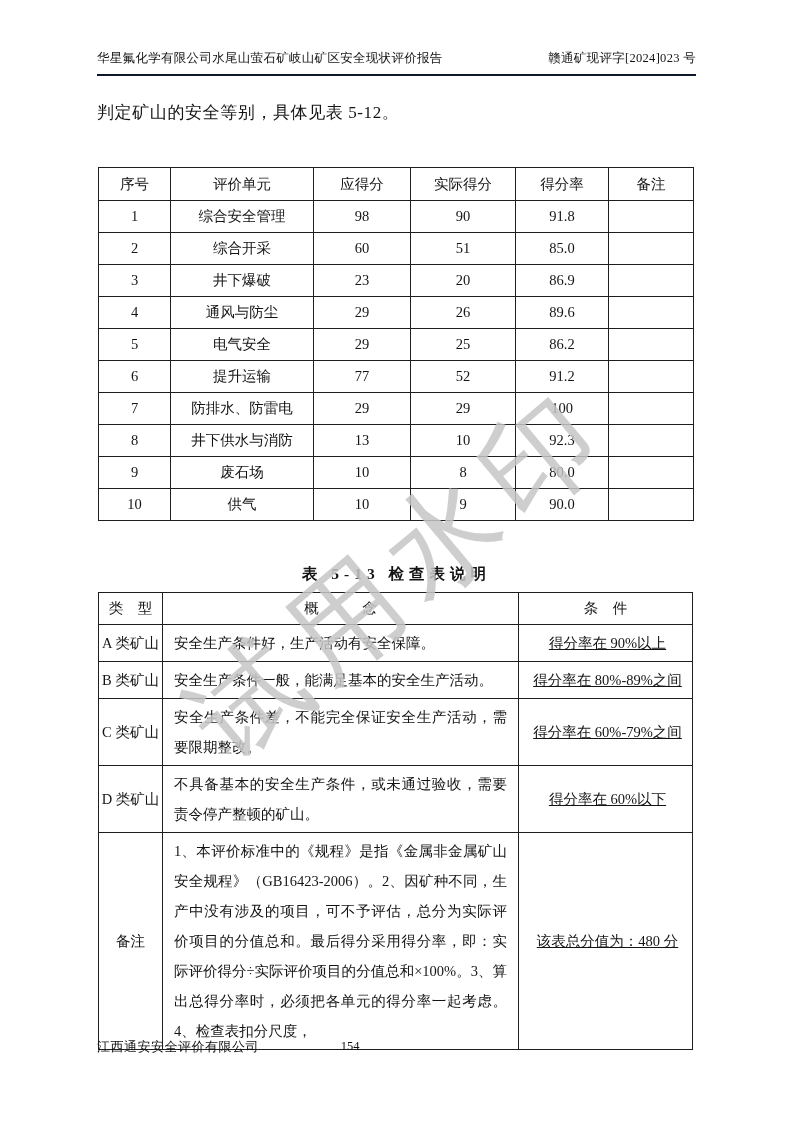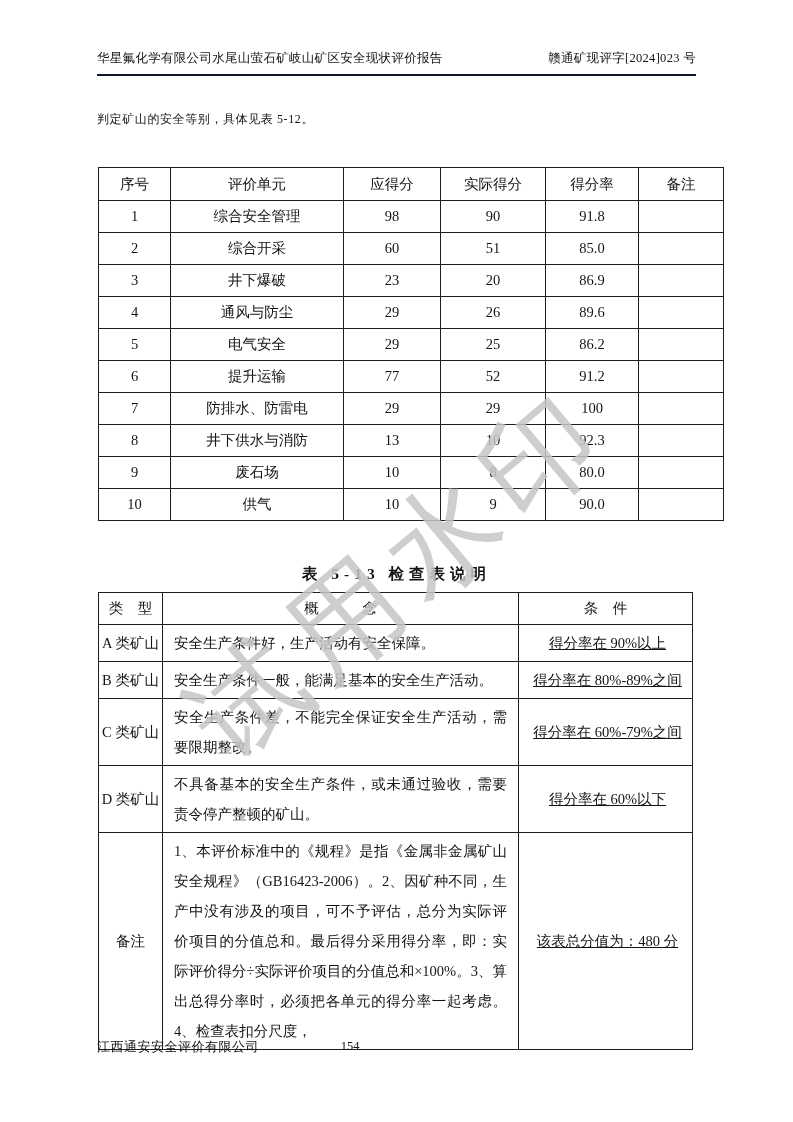--- a/index.html
+++ b/index.html
@@ -14,39 +14,39 @@
   
   .page-header {
     position:absolute; top:50px; left:97px; width:599px;
     display:flex; justify-content:space-between; align-items:flex-end;
     font-size:12.5px; letter-spacing:0.3px;
     border-bottom:2px solid #0f172a; padding-bottom:7px;
   }
   
   .intro {
     position:absolute; top:101px; left:97px; width:599px;
-    font-size:12px; letter-spacing:0.6px;margin-top:10px;
+    font-size:17px; letter-spacing:0.6px;
   }
   
   .t-title {
     position:absolute; left:97px; width:599px; text-align:center;
     font-weight:bold; font-size:15.5px;
   }
   #t1-title { top:139px; letter-spacing:1px;margin-top:30px; }
   #t2-title { top:564px; letter-spacing:5px;font-family:Liberation Serif, serif; }
   
   table { border-collapse:collapse; table-layout:fixed; background:#fff;padding-left:30px; }
   th, td { border:1.6px solid #1e1e1e; font-weight:normal; vertical-align:middle; }
   #t1 {
     position:absolute; top:167px; left:98px;
     font-size:14.5px; text-align:center;
   }
   #t1 th { height:33px; }
   #t1 td { height:32px; padding:0 2px; }
-  #t1 .c0{width:72px} #t1 .c1{width:173px} #t1 .c2{width:97px}
+  #t1 .c0{width:72px} #t1 .c1{width:143px} #t1 .c2{width:97px}
   #t1 .c3{width:105px} #t1 .c4{width:93px} #t1 .c5{width:85px}
   #t2 {
     position:absolute; top:592px; left:98px;
     font-size:14.5px;
   }
   #t2 th { height:32px; text-align:center; white-space:pre;margin-top:32px; }
   #t2 .c0{width:64px} #t2 .c1{width:356px} #t2 .c2{width:174px}
   #t2 td.c0 { text-align:center; }
   #t2 td.c1 { text-align:justify; padding:3px 11px; line-height:30px; }
   #t2 td.c2 { text-align:center; padding:0 4px 0 8px; line-height:24px;text-decoration:underline; }

